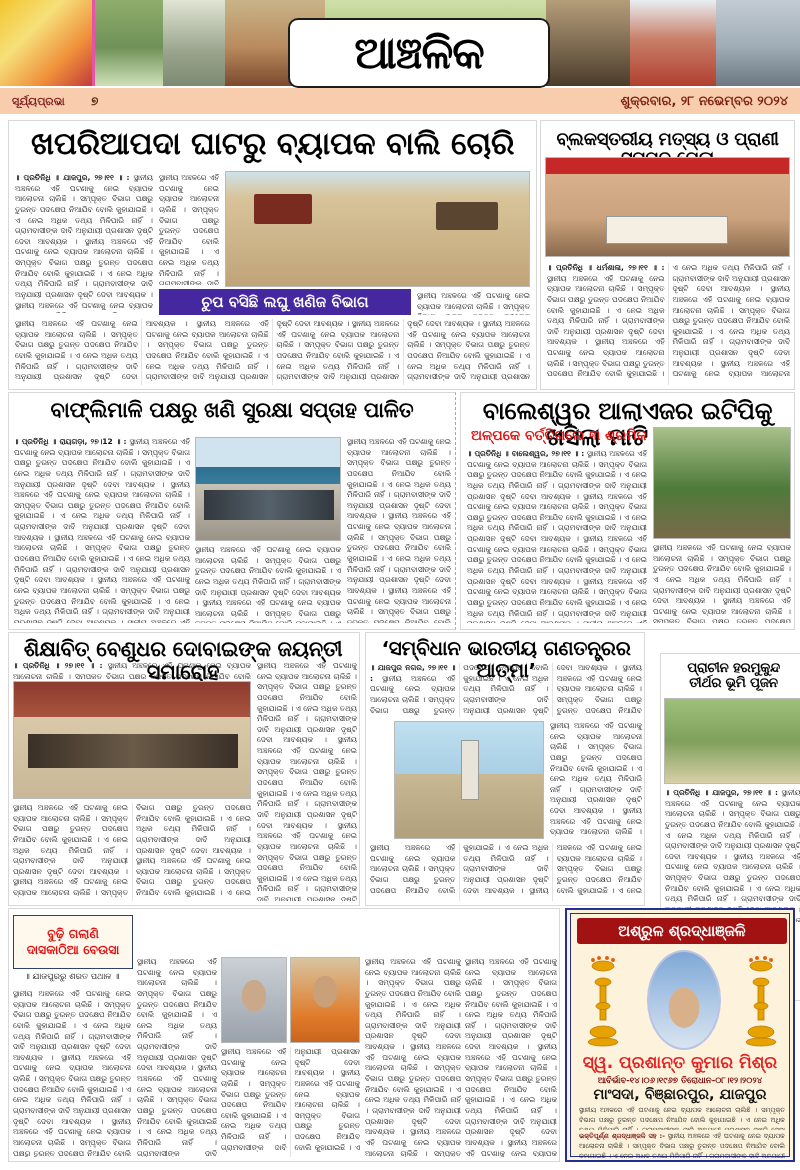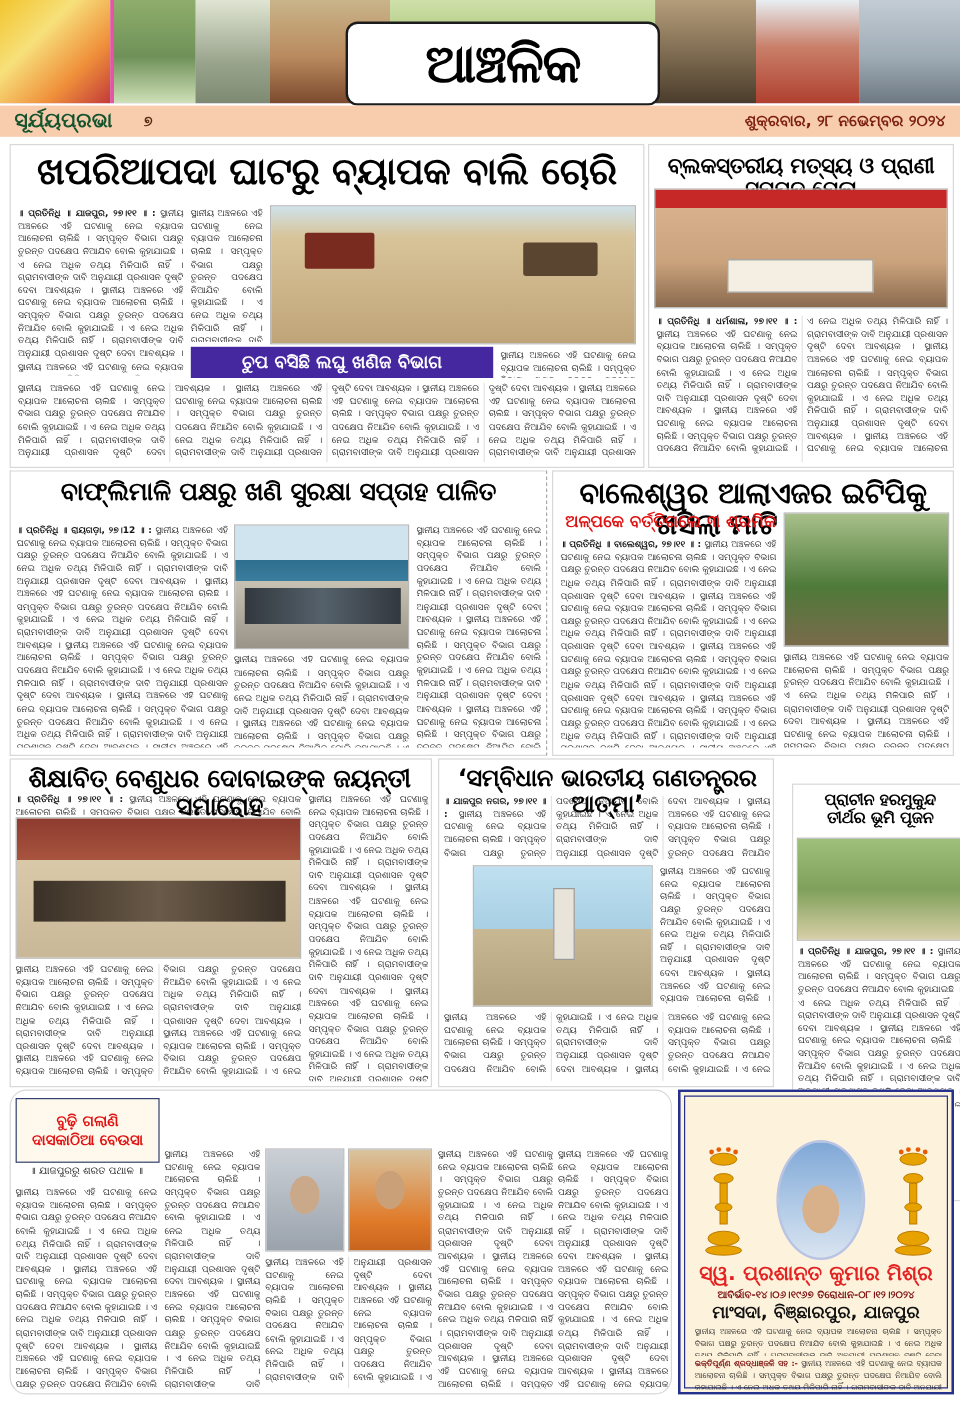--- a/index.html
+++ b/index.html
@@ -10,29 +10,29 @@
   .photo{position:absolute;overflow:hidden;border:1px solid #b9b9b9;box-sizing:border-box;}
   .headline{font-weight:bold;color:#000;text-align:center;line-height:1.08;
             font-family:"DejaVu Sans",sans-serif;letter-spacing:-0.3px;}
   .body-text{font-size:7.5px;line-height:1.42;text-align:justify;color:#161616;
              overflow:hidden;position:absolute;}
   .dl{font-weight:bold;}
   .cols2{column-count:2;column-gap:8px;column-rule:1px solid #e3e3e3;}
   .cols3{column-count:3;column-gap:8px;column-rule:1px solid #e3e3e3;}
   .cols4{column-count:4;column-gap:8px;column-rule:1px solid #e3e3e3;}
   
-  #masthead{left:0;top:0;width:800px;height:86px;background:#c4b5fd;}
+  #masthead{left:0;top:0;width:800px;height:86px;background:#701a75;}
   .mseg{position:absolute;top:0;height:86px;}
   #title-panel{position:absolute;left:288px;top:18px;width:258px;height:66px;background:#fff;
                border:2px solid #1c1c1c;border-radius:10px;display:flex;align-items:center;justify-content:center;}
   #title-panel span{font-size:44px;font-weight:800;color:#000;letter-spacing:-1px;}
   
   #infobar{left:0;top:88px;width:800px;height:26px;background:#f7cdae;display:flex;
            align-items:center;justify-content:space-between;padding:0 12px;box-sizing:border-box;}
-  #infobar .paper{color:#14532d;font-weight:bold;font-size:17px;}
+  #infobar .paper{color:#7f1d1d;font-weight:bold;font-size:11px;}
   #infobar .pnum{color:#5a2a10;font-weight:bold;font-size:12px;margin-left:26px;}
   #infobar .date{color:#7d1f10;font-weight:bold;font-size:13px;}
   
   #sand-caption{position:absolute;left:150px;top:168px;width:252px;height:26px;background:#4527a0;
                 color:#fff;font-weight:bold;font-size:15px;display:flex;align-items:center;justify-content:center;}
   .red-sub{color:#e01313;font-weight:bold;}
   
   #kicker{position:absolute;left:4px;top:6px;width:118px;height:52px;background:#fff8ec;
           border:1px solid #31406e;display:flex;flex-direction:column;align-items:center;justify-content:center;}
   #kicker div{color:#e01313;font-weight:bold;font-size:12.5px;line-height:1.25;}
@@ -157,40 +157,43 @@
     <div class="headline" style="position:absolute;left:2px;top:6px;width:141px;font-size:13.5px;">
       <div>ପ୍ରାଚୀନ ହରମୁକୁନ୍ଦ</div>
       <div>ତୀର୍ଥର ଭୂମି ପୂଜନ</div>
     </div>
     <div class="photo" style="left:3px;top:44px;width:137px;height:86px;background:
          linear-gradient(180deg,#9ec07a 0%,#7fa05a 50%,#d8cfa8 100%);"></div>
     <div class="body-text" style="left:4px;top:134px;width:136px;height:134px;"><b class="dl">॥ ପ୍ରତିନିଧି ॥ ଯାଜପୁର, ୨୭।୧୧ ॥ :</b>
          <span>ସ୍ଥାନୀୟ ଅଞ୍ଚଳରେ ଏହି ଘଟଣାକୁ ନେଇ ବ୍ୟାପକ ଆଲୋଚନା ଚାଲିଛି । ସମ୍ପୃକ୍ତ ବିଭାଗ ପକ୍ଷରୁ ତୁରନ୍ତ ପଦକ୍ଷେପ ନିଆଯିବ ବୋଲି କୁହାଯାଇଛି । ଏ ନେଇ ଅଧିକ ତଥ୍ୟ ମିଳିପାରି ନାହିଁ । ଗ୍ରାମବାସୀଙ୍କ ଦାବି ଅନୁଯାୟୀ ପ୍ରଶାସନ ଦୃଷ୍ଟି ଦେବା ଆବଶ୍ୟକ । ସ୍ଥାନୀୟ ଅଞ୍ଚଳରେ ଏହି ଘଟଣାକୁ ନେଇ ବ୍ୟାପକ ଆଲୋଚନା ଚାଲିଛି । ସମ୍ପୃକ୍ତ ବିଭାଗ ପକ୍ଷରୁ ତୁରନ୍ତ ପଦକ୍ଷେପ ନିଆଯିବ ବୋଲି କୁହାଯାଇଛି । ଏ ନେଇ ଅଧିକ ତଥ୍ୟ ମିଳିପାରି ନାହିଁ । ଗ୍ରାମବାସୀଙ୍କ ଦାବି ଅନୁଯାୟୀ ପ୍ରଶାସନ ଦୃଷ୍ଟି ଦେବା ଆବଶ୍ୟକ । ସ୍ଥାନୀୟ ଅଞ୍ଚଳରେ ଏହି ଘଟଣାକୁ ନେଇ ବ୍ୟାପକ ଆଲୋଚନା ଚାଲିଛି । ସମ୍ପୃକ୍ତ ବିଭାଗ ପକ୍ଷରୁ ତୁରନ୍ତ ପଦକ୍ଷେପ ନିଆଯିବ ବୋଲି କୁହାଯାଇଛି । ଏ ନେଇ ଅଧିକ ତଥ୍ୟ ମିଳିପାରି ନାହିଁ । ଗ୍ରାମବାସୀଙ୍କ ଦାବି ଅନୁଯାୟୀ ପ୍ରଶାସନ ଦୃଷ୍ଟି ଦେବା ଆବଶ୍ୟକ । ସ୍ଥାନୀୟ ଅଞ୍ଚଳରେ ଏହି ଘଟଣାକୁ ନେଇ ବ୍ୟାପକ ଆଲୋଚନା ଚାଲିଛି । ସମ୍ପୃକ୍ତ ବିଭାଗ ପକ୍ଷରୁ ତୁରନ୍ତ ପଦକ୍ଷେପ ନିଆଯିବ ବୋଲି କୁହାଯାଇଛି । ଏ ନେଇ ଅଧିକ ତଥ୍ୟ ମିଳିପାରି ନାହିଁ । ଗ୍ରାମବାସୀଙ୍କ ଦାବି ଅନୁଯାୟୀ ପ୍ରଶାସନ ଦୃଷ୍ଟି ଦେବା ଆବଶ୍ୟକ । </span></div>
   </div>
 
-  <div class="box" style="left:8px;top:908px;width:552px;height:254px;border-radius:14px;">
+  <div class="box" style="left:8px;top:908px;width:552px;height:254px;">
     <div id="kicker">
       <div>ବୁଢ଼ି ଗଲାଣି</div>
       <div>ଦାସକାଠିଆ ବେଉସା</div>
     </div>
     <div style="position:absolute;left:4px;top:62px;width:118px;text-align:center;font-weight:normal;font-size:8.5px;color:#111;">॥ ଯାଜପୁରରୁ ଶରତ ପଥାଳ ॥</div>
     <div class="body-text" style="left:4px;top:80px;width:118px;height:168px;">ସ୍ଥାନୀୟ ଅଞ୍ଚଳରେ ଏହି ଘଟଣାକୁ ନେଇ ବ୍ୟାପକ ଆଲୋଚନା ଚାଲିଛି । ସମ୍ପୃକ୍ତ ବିଭାଗ ପକ୍ଷରୁ ତୁରନ୍ତ ପଦକ୍ଷେପ ନିଆଯିବ ବୋଲି କୁହାଯାଇଛି । ଏ ନେଇ ଅଧିକ ତଥ୍ୟ ମିଳିପାରି ନାହିଁ । ଗ୍ରାମବାସୀଙ୍କ ଦାବି ଅନୁଯାୟୀ ପ୍ରଶାସନ ଦୃଷ୍ଟି ଦେବା ଆବଶ୍ୟକ । ସ୍ଥାନୀୟ ଅଞ୍ଚଳରେ ଏହି ଘଟଣାକୁ ନେଇ ବ୍ୟାପକ ଆଲୋଚନା ଚାଲିଛି । ସମ୍ପୃକ୍ତ ବିଭାଗ ପକ୍ଷରୁ ତୁରନ୍ତ ପଦକ୍ଷେପ ନିଆଯିବ ବୋଲି କୁହାଯାଇଛି । ଏ ନେଇ ଅଧିକ ତଥ୍ୟ ମିଳିପାରି ନାହିଁ । ଗ୍ରାମବାସୀଙ୍କ ଦାବି ଅନୁଯାୟୀ ପ୍ରଶାସନ ଦୃଷ୍ଟି ଦେବା ଆବଶ୍ୟକ । ସ୍ଥାନୀୟ ଅଞ୍ଚଳରେ ଏହି ଘଟଣାକୁ ନେଇ ବ୍ୟାପକ ଆଲୋଚନା ଚାଲିଛି । ସମ୍ପୃକ୍ତ ବିଭାଗ ପକ୍ଷରୁ ତୁରନ୍ତ ପଦକ୍ଷେପ ନିଆଯିବ ବୋଲି କୁହାଯାଇଛି । ଏ ନେଇ ଅଧିକ ତଥ୍ୟ ମିଳିପାରି ନାହିଁ । ଗ୍ରାମବାସୀଙ୍କ ଦାବି ଅନୁଯାୟୀ ପ୍ରଶାସନ ଦୃଷ୍ଟି ଦେବା ଆବଶ୍ୟକ । ସ୍ଥାନୀୟ ଅଞ୍ଚଳରେ ଏହି ଘଟଣାକୁ ନେଇ ବ୍ୟାପକ ଆଲୋଚନା ଚାଲିଛି । ସମ୍ପୃକ୍ତ ବିଭାଗ ପକ୍ଷରୁ ତୁରନ୍ତ ପଦକ୍ଷେପ ନିଆଯିବ ବୋଲି କୁହାଯାଇଛି । ଏ ନେଇ ଅଧିକ ତଥ୍ୟ ମିଳିପାରି ନାହିଁ । ଗ୍ରାମବାସୀଙ୍କ ଦାବି ଅନୁଯାୟୀ ପ୍ରଶାସନ ଦୃଷ୍ଟି ଦେବା ଆବଶ୍ୟକ । </div>
     <div class="body-text" style="left:128px;top:48px;width:80px;height:200px;">ସ୍ଥାନୀୟ ଅଞ୍ଚଳରେ ଏହି ଘଟଣାକୁ ନେଇ ବ୍ୟାପକ ଆଲୋଚନା ଚାଲିଛି । ସମ୍ପୃକ୍ତ ବିଭାଗ ପକ୍ଷରୁ ତୁରନ୍ତ ପଦକ୍ଷେପ ନିଆଯିବ ବୋଲି କୁହାଯାଇଛି । ଏ ନେଇ ଅଧିକ ତଥ୍ୟ ମିଳିପାରି ନାହିଁ । ଗ୍ରାମବାସୀଙ୍କ ଦାବି ଅନୁଯାୟୀ ପ୍ରଶାସନ ଦୃଷ୍ଟି ଦେବା ଆବଶ୍ୟକ । ସ୍ଥାନୀୟ ଅଞ୍ଚଳରେ ଏହି ଘଟଣାକୁ ନେଇ ବ୍ୟାପକ ଆଲୋଚନା ଚାଲିଛି । ସମ୍ପୃକ୍ତ ବିଭାଗ ପକ୍ଷରୁ ତୁରନ୍ତ ପଦକ୍ଷେପ ନିଆଯିବ ବୋଲି କୁହାଯାଇଛି । ଏ ନେଇ ଅଧିକ ତଥ୍ୟ ମିଳିପାରି ନାହିଁ । ଗ୍ରାମବାସୀଙ୍କ ଦାବି ଅନୁଯାୟୀ ପ୍ରଶାସନ ଦୃଷ୍ଟି ଦେବା ଆବଶ୍ୟକ । ସ୍ଥାନୀୟ ଅଞ୍ଚଳରେ ଏହି ଘଟଣାକୁ ନେଇ ବ୍ୟାପକ ଆଲୋଚନା ଚାଲିଛି । ସମ୍ପୃକ୍ତ ବିଭାଗ ପକ୍ଷରୁ ତୁରନ୍ତ ପଦକ୍ଷେପ ନିଆଯିବ ବୋଲି କୁହାଯାଇଛି । ଏ ନେଇ ଅଧିକ ତଥ୍ୟ ମିଳିପାରି ନାହିଁ । ଗ୍ରାମବାସୀଙ୍କ ଦାବି ଅନୁଯାୟୀ ପ୍ରଶାସନ ଦୃଷ୍ଟି ଦେବା ଆବଶ୍ୟକ । ସ୍ଥାନୀୟ ଅଞ୍ଚଳରେ ଏହି ଘଟଣାକୁ ନେଇ ବ୍ୟାପକ ଆଲୋଚନା ଚାଲିଛି । ସମ୍ପୃକ୍ତ ବିଭାଗ ପକ୍ଷରୁ ତୁରନ୍ତ ପଦକ୍ଷେପ ନିଆଯିବ ବୋଲି କୁହାଯାଇଛି । ଏ ନେଇ ଅଧିକ ତଥ୍ୟ ମିଳିପାରି ନାହିଁ । ଗ୍ରାମବାସୀଙ୍କ ଦାବି ଅନୁଯାୟୀ ପ୍ରଶାସନ ଦୃଷ୍ଟି ଦେବା ଆବଶ୍ୟକ । </div>
     <div class="photo" style="left:212px;top:48px;width:66px;height:86px;background:
          radial-gradient(ellipse 20px 26px at 50% 45%,#caa98a 60%,rgba(0,0,0,0) 62%),
          linear-gradient(180deg,#cbd0d6 0%,#9aa2ac 100%);"></div>
     <div class="photo" style="left:281px;top:48px;width:70px;height:86px;background:
          radial-gradient(ellipse 20px 26px at 50% 40%,#c9a078 60%,rgba(0,0,0,0) 62%),
          linear-gradient(180deg,#d8c4a0 0%,#e07b2a 70%,#c9641e 100%);"></div>
     <div class="body-text cols2" style="left:212px;top:138px;width:139px;height:110px;">ସ୍ଥାନୀୟ ଅଞ୍ଚଳରେ ଏହି ଘଟଣାକୁ ନେଇ ବ୍ୟାପକ ଆଲୋଚନା ଚାଲିଛି । ସମ୍ପୃକ୍ତ ବିଭାଗ ପକ୍ଷରୁ ତୁରନ୍ତ ପଦକ୍ଷେପ ନିଆଯିବ ବୋଲି କୁହାଯାଇଛି । ଏ ନେଇ ଅଧିକ ତଥ୍ୟ ମିଳିପାରି ନାହିଁ । ଗ୍ରାମବାସୀଙ୍କ ଦାବି ଅନୁଯାୟୀ ପ୍ରଶାସନ ଦୃଷ୍ଟି ଦେବା ଆବଶ୍ୟକ । ସ୍ଥାନୀୟ ଅଞ୍ଚଳରେ ଏହି ଘଟଣାକୁ ନେଇ ବ୍ୟାପକ ଆଲୋଚନା ଚାଲିଛି । ସମ୍ପୃକ୍ତ ବିଭାଗ ପକ୍ଷରୁ ତୁରନ୍ତ ପଦକ୍ଷେପ ନିଆଯିବ ବୋଲି କୁହାଯାଇଛି । ଏ ନେଇ ଅଧିକ ତଥ୍ୟ ମିଳିପାରି ନାହିଁ । ଗ୍ରାମବାସୀଙ୍କ ଦାବି ଅନୁଯାୟୀ ପ୍ରଶାସନ ଦୃଷ୍ଟି ଦେବା ଆବଶ୍ୟକ । ସ୍ଥାନୀୟ ଅଞ୍ଚଳରେ ଏହି ଘଟଣାକୁ ନେଇ ବ୍ୟାପକ ଆଲୋଚନା ଚାଲିଛି । ସମ୍ପୃକ୍ତ ବିଭାଗ ପକ୍ଷରୁ ତୁରନ୍ତ ପଦକ୍ଷେପ ନିଆଯିବ ବୋଲି କୁହାଯାଇଛି । ଏ ନେଇ ଅଧିକ ତଥ୍ୟ ମିଳିପାରି ନାହିଁ । ଗ୍ରାମବାସୀଙ୍କ ଦାବି ଅନୁଯାୟୀ ପ୍ରଶାସନ ଦୃଷ୍ଟି ଦେବା ଆବଶ୍ୟକ । ସ୍ଥାନୀୟ ଅଞ୍ଚଳରେ ଏହି ଘଟଣାକୁ ନେଇ ବ୍ୟାପକ ଆଲୋଚନା ଚାଲିଛି । ସମ୍ପୃକ୍ତ ବିଭାଗ ପକ୍ଷରୁ ତୁରନ୍ତ ପଦକ୍ଷେପ ନିଆଯିବ ବୋଲି କୁହାଯାଇଛି । ଏ ନେଇ ଅଧିକ ତଥ୍ୟ ମିଳିପାରି ନାହିଁ । ଗ୍ରାମବାସୀଙ୍କ ଦାବି ଅନୁଯାୟୀ ପ୍ରଶାସନ ଦୃଷ୍ଟି ଦେବା ଆବଶ୍ୟକ । </div>
     <div class="body-text" style="left:356px;top:48px;width:96px;height:200px;">ସ୍ଥାନୀୟ ଅଞ୍ଚଳରେ ଏହି ଘଟଣାକୁ ନେଇ ବ୍ୟାପକ ଆଲୋଚନା ଚାଲିଛି । ସମ୍ପୃକ୍ତ ବିଭାଗ ପକ୍ଷରୁ ତୁରନ୍ତ ପଦକ୍ଷେପ ନିଆଯିବ ବୋଲି କୁହାଯାଇଛି । ଏ ନେଇ ଅଧିକ ତଥ୍ୟ ମିଳିପାରି ନାହିଁ । ଗ୍ରାମବାସୀଙ୍କ ଦାବି ଅନୁଯାୟୀ ପ୍ରଶାସନ ଦୃଷ୍ଟି ଦେବା ଆବଶ୍ୟକ । ସ୍ଥାନୀୟ ଅଞ୍ଚଳରେ ଏହି ଘଟଣାକୁ ନେଇ ବ୍ୟାପକ ଆଲୋଚନା ଚାଲିଛି । ସମ୍ପୃକ୍ତ ବିଭାଗ ପକ୍ଷରୁ ତୁରନ୍ତ ପଦକ୍ଷେପ ନିଆଯିବ ବୋଲି କୁହାଯାଇଛି । ଏ ନେଇ ଅଧିକ ତଥ୍ୟ ମିଳିପାରି ନାହିଁ । ଗ୍ରାମବାସୀଙ୍କ ଦାବି ଅନୁଯାୟୀ ପ୍ରଶାସନ ଦୃଷ୍ଟି ଦେବା ଆବଶ୍ୟକ । ସ୍ଥାନୀୟ ଅଞ୍ଚଳରେ ଏହି ଘଟଣାକୁ ନେଇ ବ୍ୟାପକ ଆଲୋଚନା ଚାଲିଛି । ସମ୍ପୃକ୍ତ ବିଭାଗ ପକ୍ଷରୁ ତୁରନ୍ତ ପଦକ୍ଷେପ ନିଆଯିବ ବୋଲି କୁହାଯାଇଛି । ଏ ନେଇ ଅଧିକ ତଥ୍ୟ ମିଳିପାରି ନାହିଁ । ଗ୍ରାମବାସୀଙ୍କ ଦାବି ଅନୁଯାୟୀ ପ୍ରଶାସନ ଦୃଷ୍ଟି ଦେବା ଆବଶ୍ୟକ । ସ୍ଥାନୀୟ ଅଞ୍ଚଳରେ ଏହି ଘଟଣାକୁ ନେଇ ବ୍ୟାପକ ଆଲୋଚନା ଚାଲିଛି । ସମ୍ପୃକ୍ତ ବିଭାଗ ପକ୍ଷରୁ ତୁରନ୍ତ ପଦକ୍ଷେପ ନିଆଯିବ ବୋଲି କୁହାଯାଇଛି । ଏ ନେଇ ଅଧିକ ତଥ୍ୟ ମିଳିପାରି ନାହିଁ । ଗ୍ରାମବାସୀଙ୍କ ଦାବି ଅନୁଯାୟୀ ପ୍ରଶାସନ ଦୃଷ୍ଟି ଦେବା ଆବଶ୍ୟକ । </div>
     <div class="body-text" style="left:456px;top:48px;width:92px;height:200px;">ସ୍ଥାନୀୟ ଅଞ୍ଚଳରେ ଏହି ଘଟଣାକୁ ନେଇ ବ୍ୟାପକ ଆଲୋଚନା ଚାଲିଛି । ସମ୍ପୃକ୍ତ ବିଭାଗ ପକ୍ଷରୁ ତୁରନ୍ତ ପଦକ୍ଷେପ ନିଆଯିବ ବୋଲି କୁହାଯାଇଛି । ଏ ନେଇ ଅଧିକ ତଥ୍ୟ ମିଳିପାରି ନାହିଁ । ଗ୍ରାମବାସୀଙ୍କ ଦାବି ଅନୁଯାୟୀ ପ୍ରଶାସନ ଦୃଷ୍ଟି ଦେବା ଆବଶ୍ୟକ । ସ୍ଥାନୀୟ ଅଞ୍ଚଳରେ ଏହି ଘଟଣାକୁ ନେଇ ବ୍ୟାପକ ଆଲୋଚନା ଚାଲିଛି । ସମ୍ପୃକ୍ତ ବିଭାଗ ପକ୍ଷରୁ ତୁରନ୍ତ ପଦକ୍ଷେପ ନିଆଯିବ ବୋଲି କୁହାଯାଇଛି । ଏ ନେଇ ଅଧିକ ତଥ୍ୟ ମିଳିପାରି ନାହିଁ । ଗ୍ରାମବାସୀଙ୍କ ଦାବି ଅନୁଯାୟୀ ପ୍ରଶାସନ ଦୃଷ୍ଟି ଦେବା ଆବଶ୍ୟକ । ସ୍ଥାନୀୟ ଅଞ୍ଚଳରେ ଏହି ଘଟଣାକୁ ନେଇ ବ୍ୟାପକ ଆଲୋଚନା ଚାଲିଛି । ସମ୍ପୃକ୍ତ ବିଭାଗ ପକ୍ଷରୁ ତୁରନ୍ତ ପଦକ୍ଷେପ ନିଆଯିବ ବୋଲି କୁହାଯାଇଛି । ଏ ନେଇ ଅଧିକ ତଥ୍ୟ ମିଳିପାରି ନାହିଁ । ଗ୍ରାମବାସୀଙ୍କ ଦାବି ଅନୁଯାୟୀ ପ୍ରଶାସନ ଦୃଷ୍ଟି ଦେବା ଆବଶ୍ୟକ । ସ୍ଥାନୀୟ ଅଞ୍ଚଳରେ ଏହି ଘଟଣାକୁ ନେଇ ବ୍ୟାପକ ଆଲୋଚନା ଚାଲିଛି । ସମ୍ପୃକ୍ତ ବିଭାଗ ପକ୍ଷରୁ ତୁରନ୍ତ ପଦକ୍ଷେପ ନିଆଯିବ ବୋଲି କୁହାଯାଇଛି । ଏ ନେଇ ଅଧିକ ତଥ୍ୟ ମିଳିପାରି ନାହିଁ । ଗ୍ରାମବାସୀଙ୍କ ଦାବି ଅନୁଯାୟୀ ପ୍ରଶାସନ ଦୃଷ୍ଟି ଦେବା ଆବଶ୍ୟକ । </div>
   </div>
 
   <div class="box" id="obit" style="left:565px;top:908px;width:230px;height:254px;">
+    <div id="obit-header">
+      <span>ଅଶ୍ରୁଳ ଶ୍ରଦ୍ଧାଞ୍ଜଳି</span>
+    </div>
     <div class="lamp" style="left:18px;">
       <svg viewBox="0 0 36 94" width="36" height="94">
         <g fill="#e8a200" stroke="#b87700" stroke-width="0.8">
           <ellipse cx="18" cy="12" rx="11" ry="5"></ellipse>
           <ellipse cx="18" cy="28" rx="8" ry="4"></ellipse>
           <rect x="15" y="32" width="6" height="34"></rect>
           <ellipse cx="18" cy="52" rx="7" ry="3.5"></ellipse>
           <ellipse cx="18" cy="78" rx="13" ry="6"></ellipse>
           <ellipse cx="18" cy="88" rx="15" ry="4"></ellipse>
         </g>

